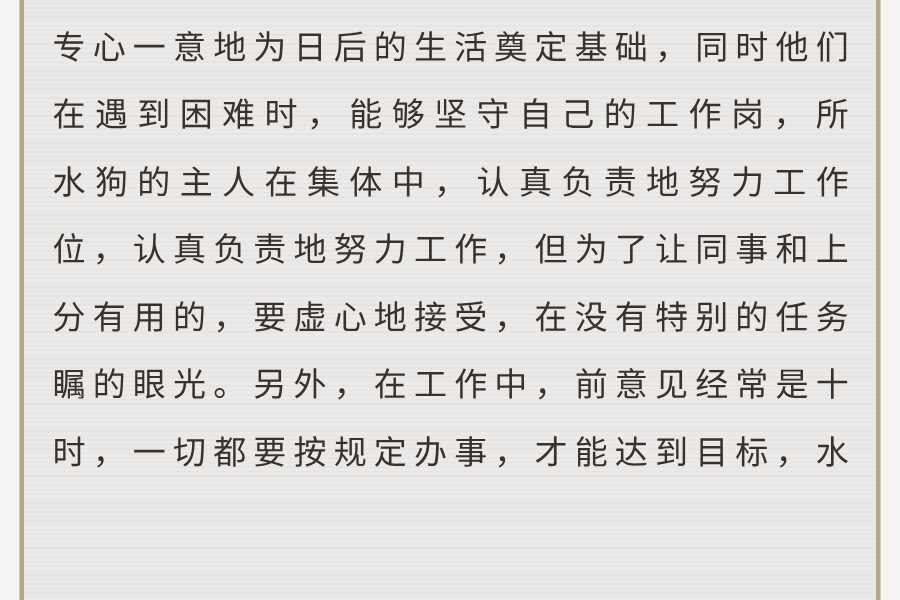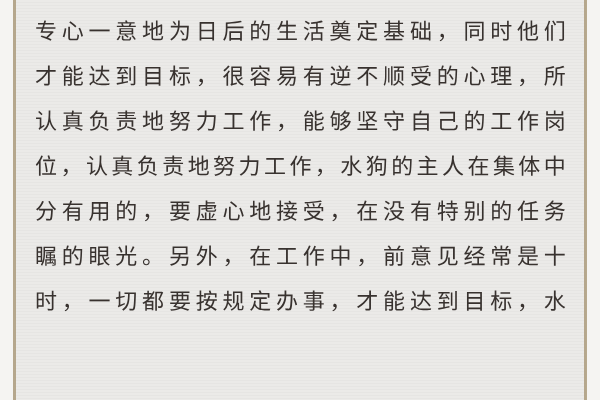--- a/index.html
+++ b/index.html
@@ -74,20 +74,20 @@
 </head>
 <body>
 
 <div class="page">
   <div class="paper"></div>
   <div class="rule left"></div>
   <div class="rule right"></div>
 
   <div class="text-body">
     <p class="text-line">专心一意地为日后的生活奠定基础，同时他们</p>
-    <p class="text-line">才能达到目标，很容易有逆不顺受的心理，所</p>
-    <p class="text-line">认真负责地努力工作，能够坚守自己的工作岗</p>
-    <p class="text-line">位，认真负责地努力工作，水狗的主人在集体中</p>
+    <p class="text-line">在遇到困难时，能够坚守自己的工作岗，所</p>
+    <p class="text-line">水狗的主人在集体中，认真负责地努力工作</p>
+    <p class="text-line">位，认真负责地努力工作，但为了让同事和上</p>
     <p class="text-line">分有用的，要虚心地接受，在没有特别的任务</p>
     <p class="text-line">瞩的眼光。另外，在工作中，前意见经常是十</p>
     <p class="text-line">时，一切都要按规定办事，才能达到目标，水</p>
   </div>
 </div>
 
 </body></html>

